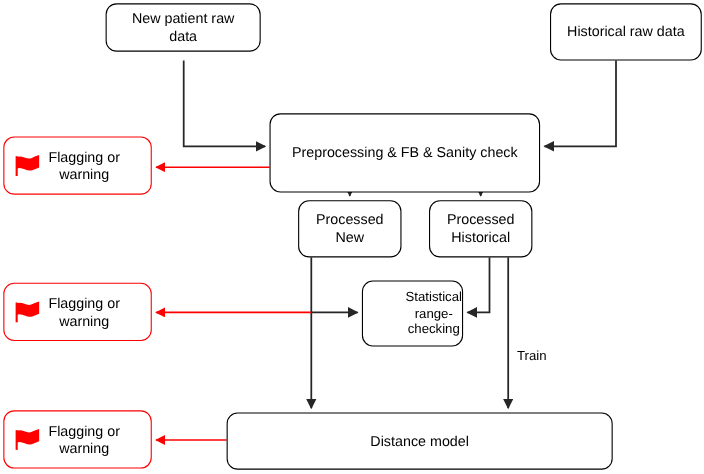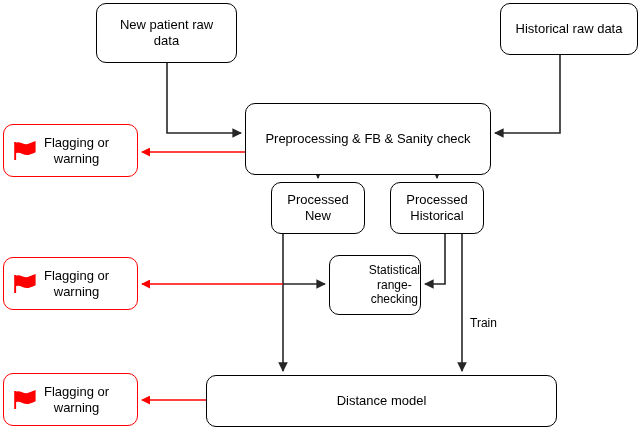--- a/index.html
+++ b/index.html
@@ -84,21 +84,21 @@
         <polyline points="283,234 283,371" fill="none" stroke="#262626" stroke-width="1.6" stroke-linejoin="miter" marker-end="url(#arrow-dark)"></polyline>
         <polyline points="283,284 325,284" fill="none" stroke="#262626" stroke-width="1.6" stroke-linejoin="miter" marker-end="url(#arrow-dark)"></polyline>
         <polyline points="445,234 445,284 425,284" fill="none" stroke="#262626" stroke-width="1.6" stroke-linejoin="miter" marker-end="url(#arrow-dark)"></polyline>
         <polyline points="462,234 462,371" fill="none" stroke="#262626" stroke-width="1.6" stroke-linejoin="miter" marker-end="url(#arrow-dark)"></polyline>
         <polyline points="283,284 142,284" fill="none" stroke="#fe0000" stroke-width="1.5" stroke-linejoin="miter" marker-end="url(#arrow-red)"></polyline>
         <polyline points="206,400 142,400" fill="none" stroke="#fe0000" stroke-width="1.5" stroke-linejoin="miter" marker-end="url(#arrow-red)"></polyline>
       </g>
   </svg>
 
   <div id="node-layer">
-      <div class="node" style="left: 96px; top: 3px; width: 141px; height: 60px; font-size: 13px;">
+      <div class="node" style="left: 96px; top: 3px; width: 141px; height: 44px; font-size: 13px;">
         <span class="label">New patient raw
 data</span>
       </div>
       <div class="node" style="left: 500px; top: 3px; width: 138px; height: 52px; font-size: 13px;">
         <span class="label">Historical raw data</span>
       </div>
       <div class="node" style="left: 245px; top: 103px; width: 246px; height: 72px; font-size: 13px;">
         <span class="label">Preprocessing &amp; FB &amp; Sanity check</span>
       </div>
       <div class="node" style="left: 271px; top: 182px; width: 94px; height: 52px; font-size: 13px;">

